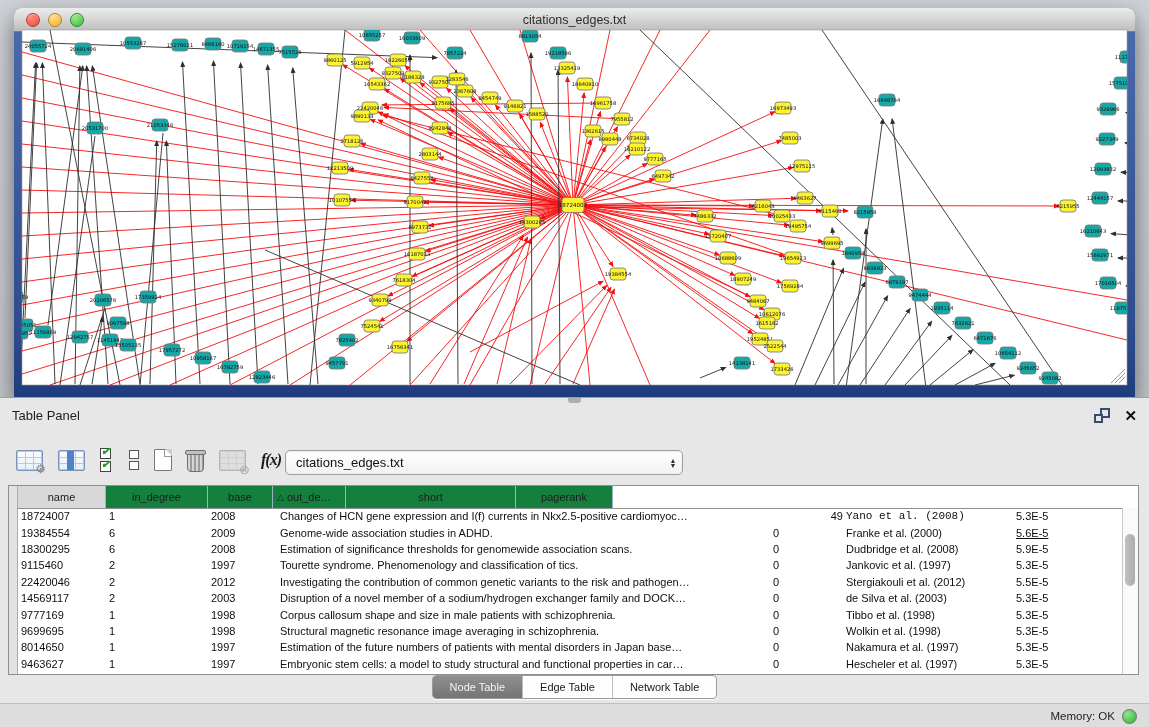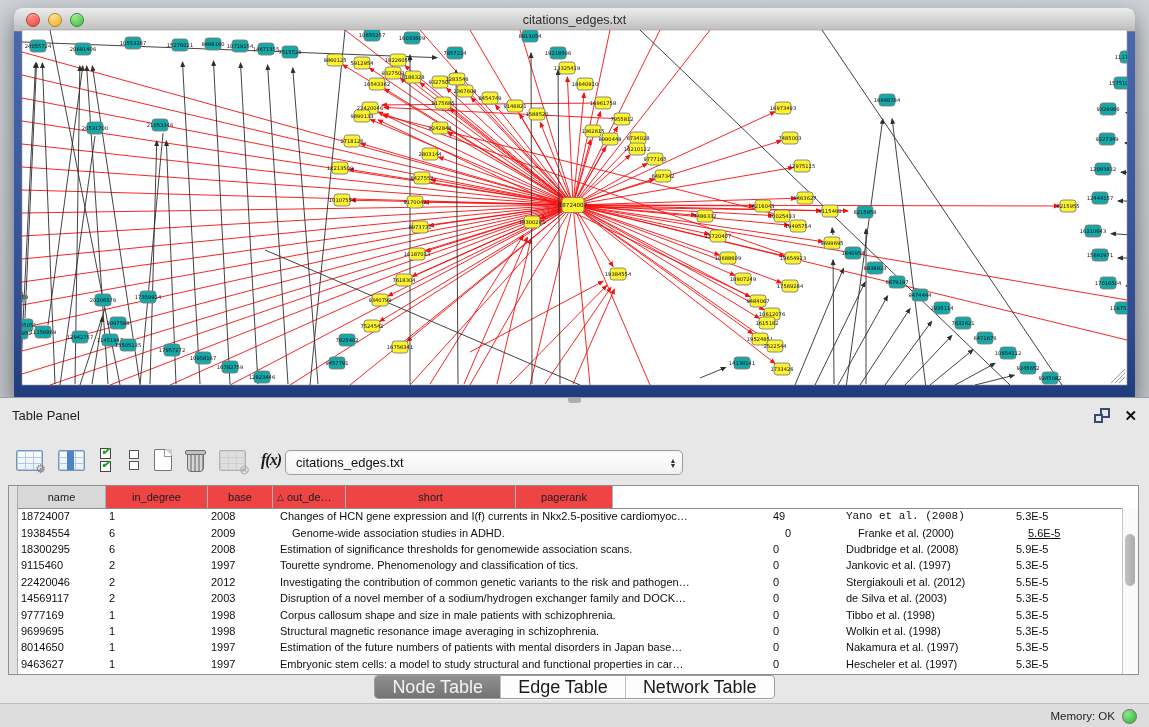--- a/index.html
+++ b/index.html
@@ -100,36 +100,36 @@
     font-size:7px;line-height:5px;color:#333;}
 
   .table-wrap{position:absolute;left:8px;top:87px;width:1129px;height:188px;
     background:#FFF;border:1px solid #8F8F8F;}
   .gutter{position:absolute;left:0;top:0;bottom:0;width:8px;background:#E2E2E2;
     border-right:1px solid #ABABAB;}
   .thead{position:absolute;left:9px;top:0;right:0;height:22px;display:flex;
     border-bottom:1px solid #8F8F8F;}
   .th{box-sizing:border-box;height:22px;display:flex;align-items:center;
     justify-content:center;font-size:11px;color:#1C1C1C;
-    background:#ef4444;border-right:1px solid #9DB5C2;}
+    background:#15803d;border-right:1px solid #9DB5C2;}
   .th .sorttri{color:#123; font-size:9px;margin-right:3px;}
   .tbody{position:absolute;left:9px;top:22px;right:16px;bottom:0;overflow:hidden;}
   .tr{display:flex;height:16.4px;align-items:center;}
   .td{box-sizing:border-box;font-size:11px;color:#0E0E0E;white-space:nowrap;
     overflow:hidden;padding-left:3px;}
   .vscroll{position:absolute;right:0;top:22px;bottom:0;width:15px;
     background:#FAFAFA;border-left:1px solid #C8C8C8;}
   .vthumb{position:absolute;left:2px;top:26px;width:10px;height:52px;
     background:linear-gradient(90deg,#C2C2C2,#ACACAC);border-radius:6px;}
 
   .tabbar{position:absolute;left:0;right:0;top:277px;height:26px;
     display:flex;justify-content:center;}
   .segment{display:flex;height:22px;border:1px solid #9B9B9B;border-radius:4px;
     overflow:hidden;background:#FDFDFD;box-shadow:0 1px 0 rgba(255,255,255,.7);}
-  .tab{padding:0 17px;font-size:18px;display:flex;align-items:center;
+  .tab{padding:0 17px;font-size:11px;display:flex;align-items:center;
     color:#1A1A1A;border-right:1px solid #BDBDBD;}
   .tab:last-child{border-right:none;}
   .tab.sel{background:linear-gradient(#8F8F8F,#747474);color:#F4F4F4;}
 
   #status-bar{position:absolute;left:0;right:0;top:703px;height:24px;
     background:#DDDDDD;border-top:1px solid #BFBFBF;display:flex;
     align-items:center;justify-content:flex-end;gap:7px;padding-right:12px;
     font-size:11.5px;color:#1D1D1D;}
   .memdot{width:13px;height:13px;border-radius:50%;border:1px solid #6E6E6E;
     background:radial-gradient(circle at 35% 30%,#8CE88C,#2DB42D);}
@@ -626,29 +626,29 @@
         <div class="th" style="width: 97px;">
           <span>pagerank</span>
         </div>
       </div>
     <div class="tbody" id="tbody">
         <div class="tr">
           <div class="td" style="width: 88px;">18724007</div>
           <div class="td" style="width: 102px;">1</div>
           <div class="td" style="width: 65px;">2008</div>
           <div class="td" style="width: 497px; padding-left: 7px;">Changes of HCN gene expression and I(f) currents in Nkx2.5-positive cardiomyoc…</div>
-          <div class="td" style="width: 73px;">49</div>
+          <div class="td" style="width: 73px; text-align: right;">49</div>
           <div class="td" style="width: 170px; font-family: Liberation Mono, monospace;">Yano et al. (2008)</div>
           <div class="td" style="width: 97px;">5.3E-5</div>
         </div>
         <div class="tr">
           <div class="td" style="width: 88px;">19384554</div>
           <div class="td" style="width: 102px;">6</div>
           <div class="td" style="width: 65px;">2009</div>
-          <div class="td" style="width: 497px; padding-left: 7px; margin-left: 12px;">Genome-wide association studies in ADHD.</div>
+          <div class="td" style="width: 497px; padding-left: 7px;">Genome-wide association studies in ADHD.</div>
           <div class="td" style="width: 73px;">0</div>
           <div class="td" style="width: 170px;">Franke et al. (2000)</div>
           <div class="td" style="width: 97px; text-decoration: underline;">5.6E-5</div>
         </div>
         <div class="tr">
           <div class="td" style="width: 88px;">18300295</div>
           <div class="td" style="width: 102px;">6</div>
           <div class="td" style="width: 65px;">2008</div>
           <div class="td" style="width: 497px; padding-left: 7px;">Estimation of significance thresholds for genomewide association scans.</div>
           <div class="td" style="width: 73px;">0</div>

